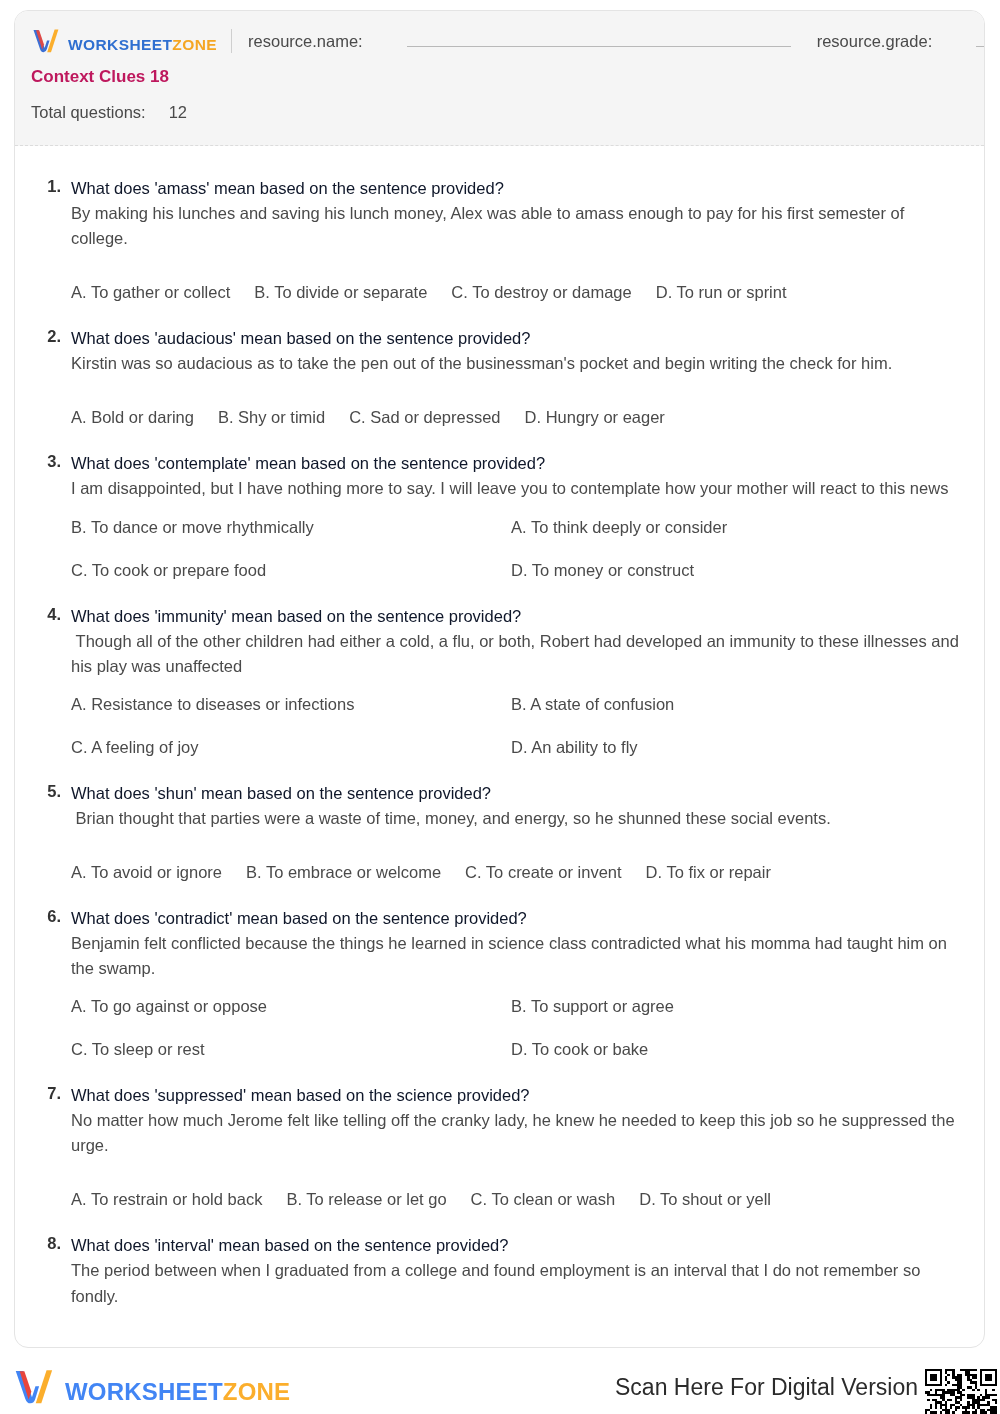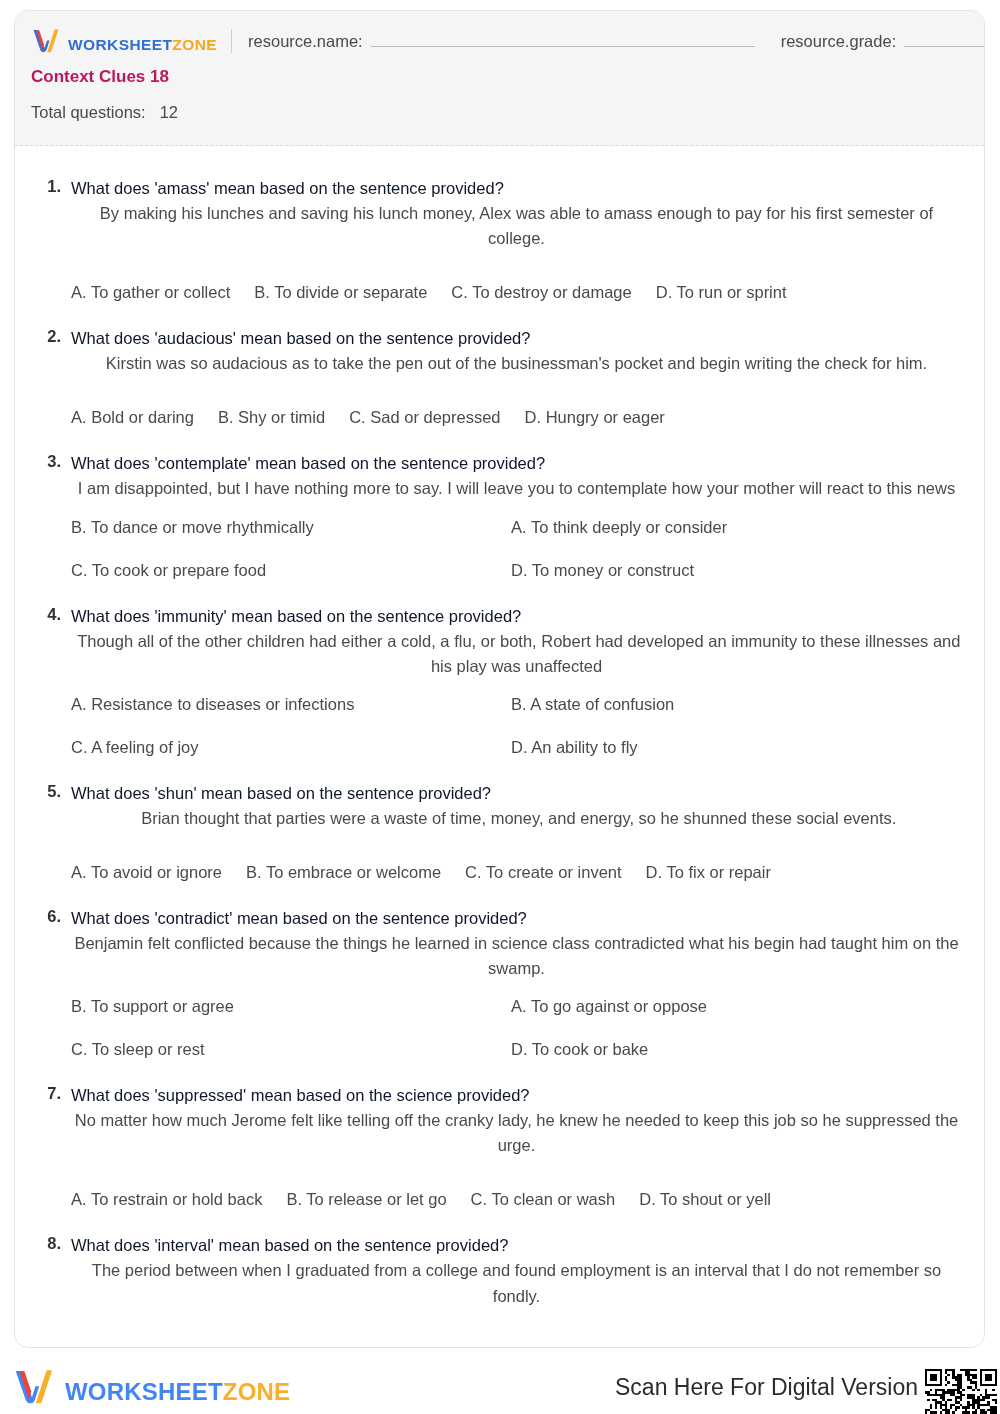--- a/index.html
+++ b/index.html
@@ -72,20 +72,21 @@
     background: #cfcfcf;
     margin: 0 16px 0 14px;
     flex: none;
   }
 
   
   .field {
     display: flex;
     align-items: baseline;
     white-space: nowrap;
+    gap: 36px;
   }
   .field-label {
     font-size: 16.5px;
     color: #4a4a4a;
   }
   .field-rule {
     display: inline-block;
     border-bottom: 1px solid #b9b9b9;
     margin-left: 8px;
     height: 14px;
@@ -101,21 +102,21 @@
   .ws-title {
     font-size: 17px;
     font-weight: bold;
     color: #be185d;
     margin-bottom: 16px;
   }
   .ws-total {
     font-size: 16.5px;
     color: #4a4a4a;
   }
-  .ws-total .count { margin-left: 14px; }
+  .ws-total .count { margin-left: 23px; }
 
   
   .body-area {
     padding: 30px 22px 0 16px;
   }
   .question {
     display: flex;
     margin-bottom: 24px;
   }
   .q-num {
@@ -134,21 +135,20 @@
   .q-prompt {
     font-size: 16.5px;
     color: #0f172a;
     line-height: 1.52;
   }
   .q-sentence {
     font-size: 16.5px;
     color: #4a4a4a;
     line-height: 1.52;
     white-space: pre-wrap;
-    text-align: center;
   }
 
   
   .answers-row {
     display: flex;
     margin-top: 16px;
     font-size: 16.5px;
     color: #4a4a4a;
   }
   .answers-row .opt {
@@ -309,24 +309,24 @@
             <div class="opt">B. To embrace or welcome</div>
             <div class="opt">C. To create or invent</div>
             <div class="opt">D. To fix or repair</div>
           </div>
         </div>
       </div>
       <div class="question">
         <div class="q-num">6.</div>
         <div class="q-body">
           <div class="q-prompt">What does 'contradict' mean based on the sentence provided?</div>
-          <div class="q-sentence">Benjamin felt conflicted because the things he learned in science class contradicted what his begin had taught him on the swamp.</div>
+          <div class="q-sentence">Benjamin felt conflicted because the things he learned in science class contradicted what his momma had taught him on the swamp.</div>
           <div class="answers-grid">
+            <div class="opt">A. To go against or oppose</div>
             <div class="opt">B. To support or agree</div>
-            <div class="opt">A. To go against or oppose</div>
             <div class="opt">C. To sleep or rest</div>
             <div class="opt">D. To cook or bake</div>
           </div>
         </div>
       </div>
       <div class="question">
         <div class="q-num">7.</div>
         <div class="q-body">
           <div class="q-prompt">What does 'suppressed' mean based on the science provided?</div>
           <div class="q-sentence">No matter how much Jerome felt like telling off the cranky lady, he knew he needed to keep this job so he suppressed the urge.</div>

